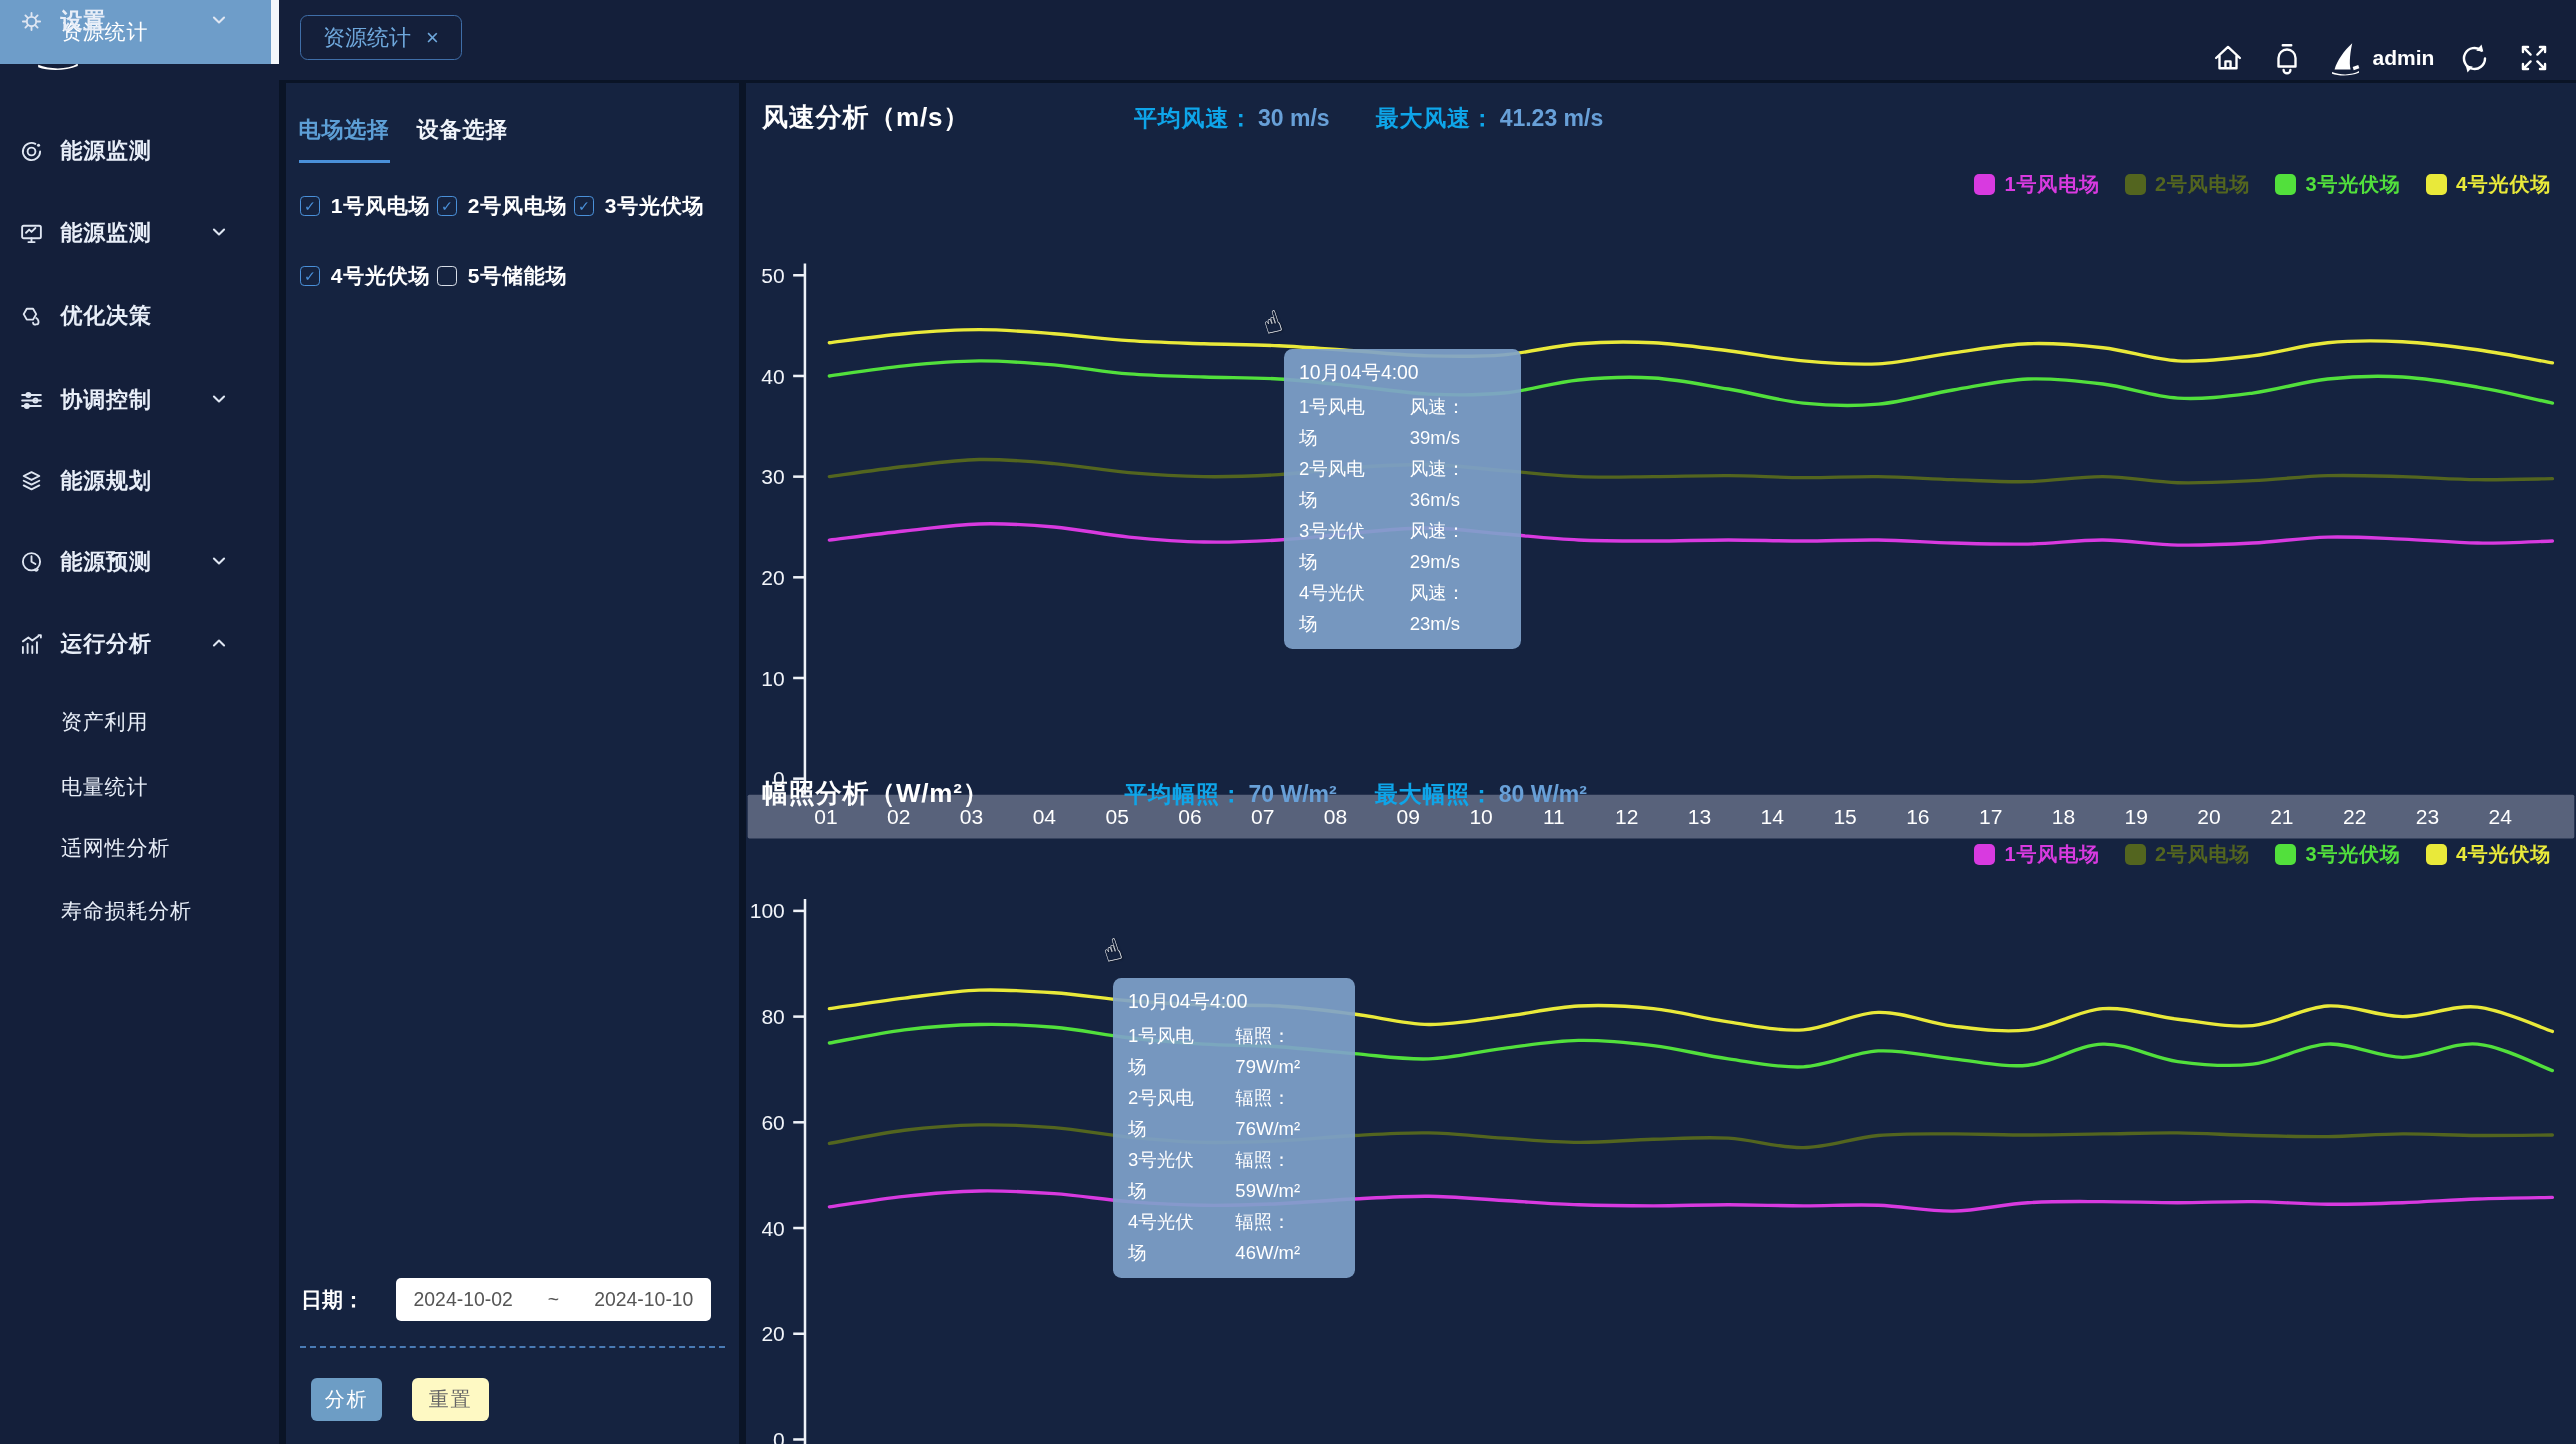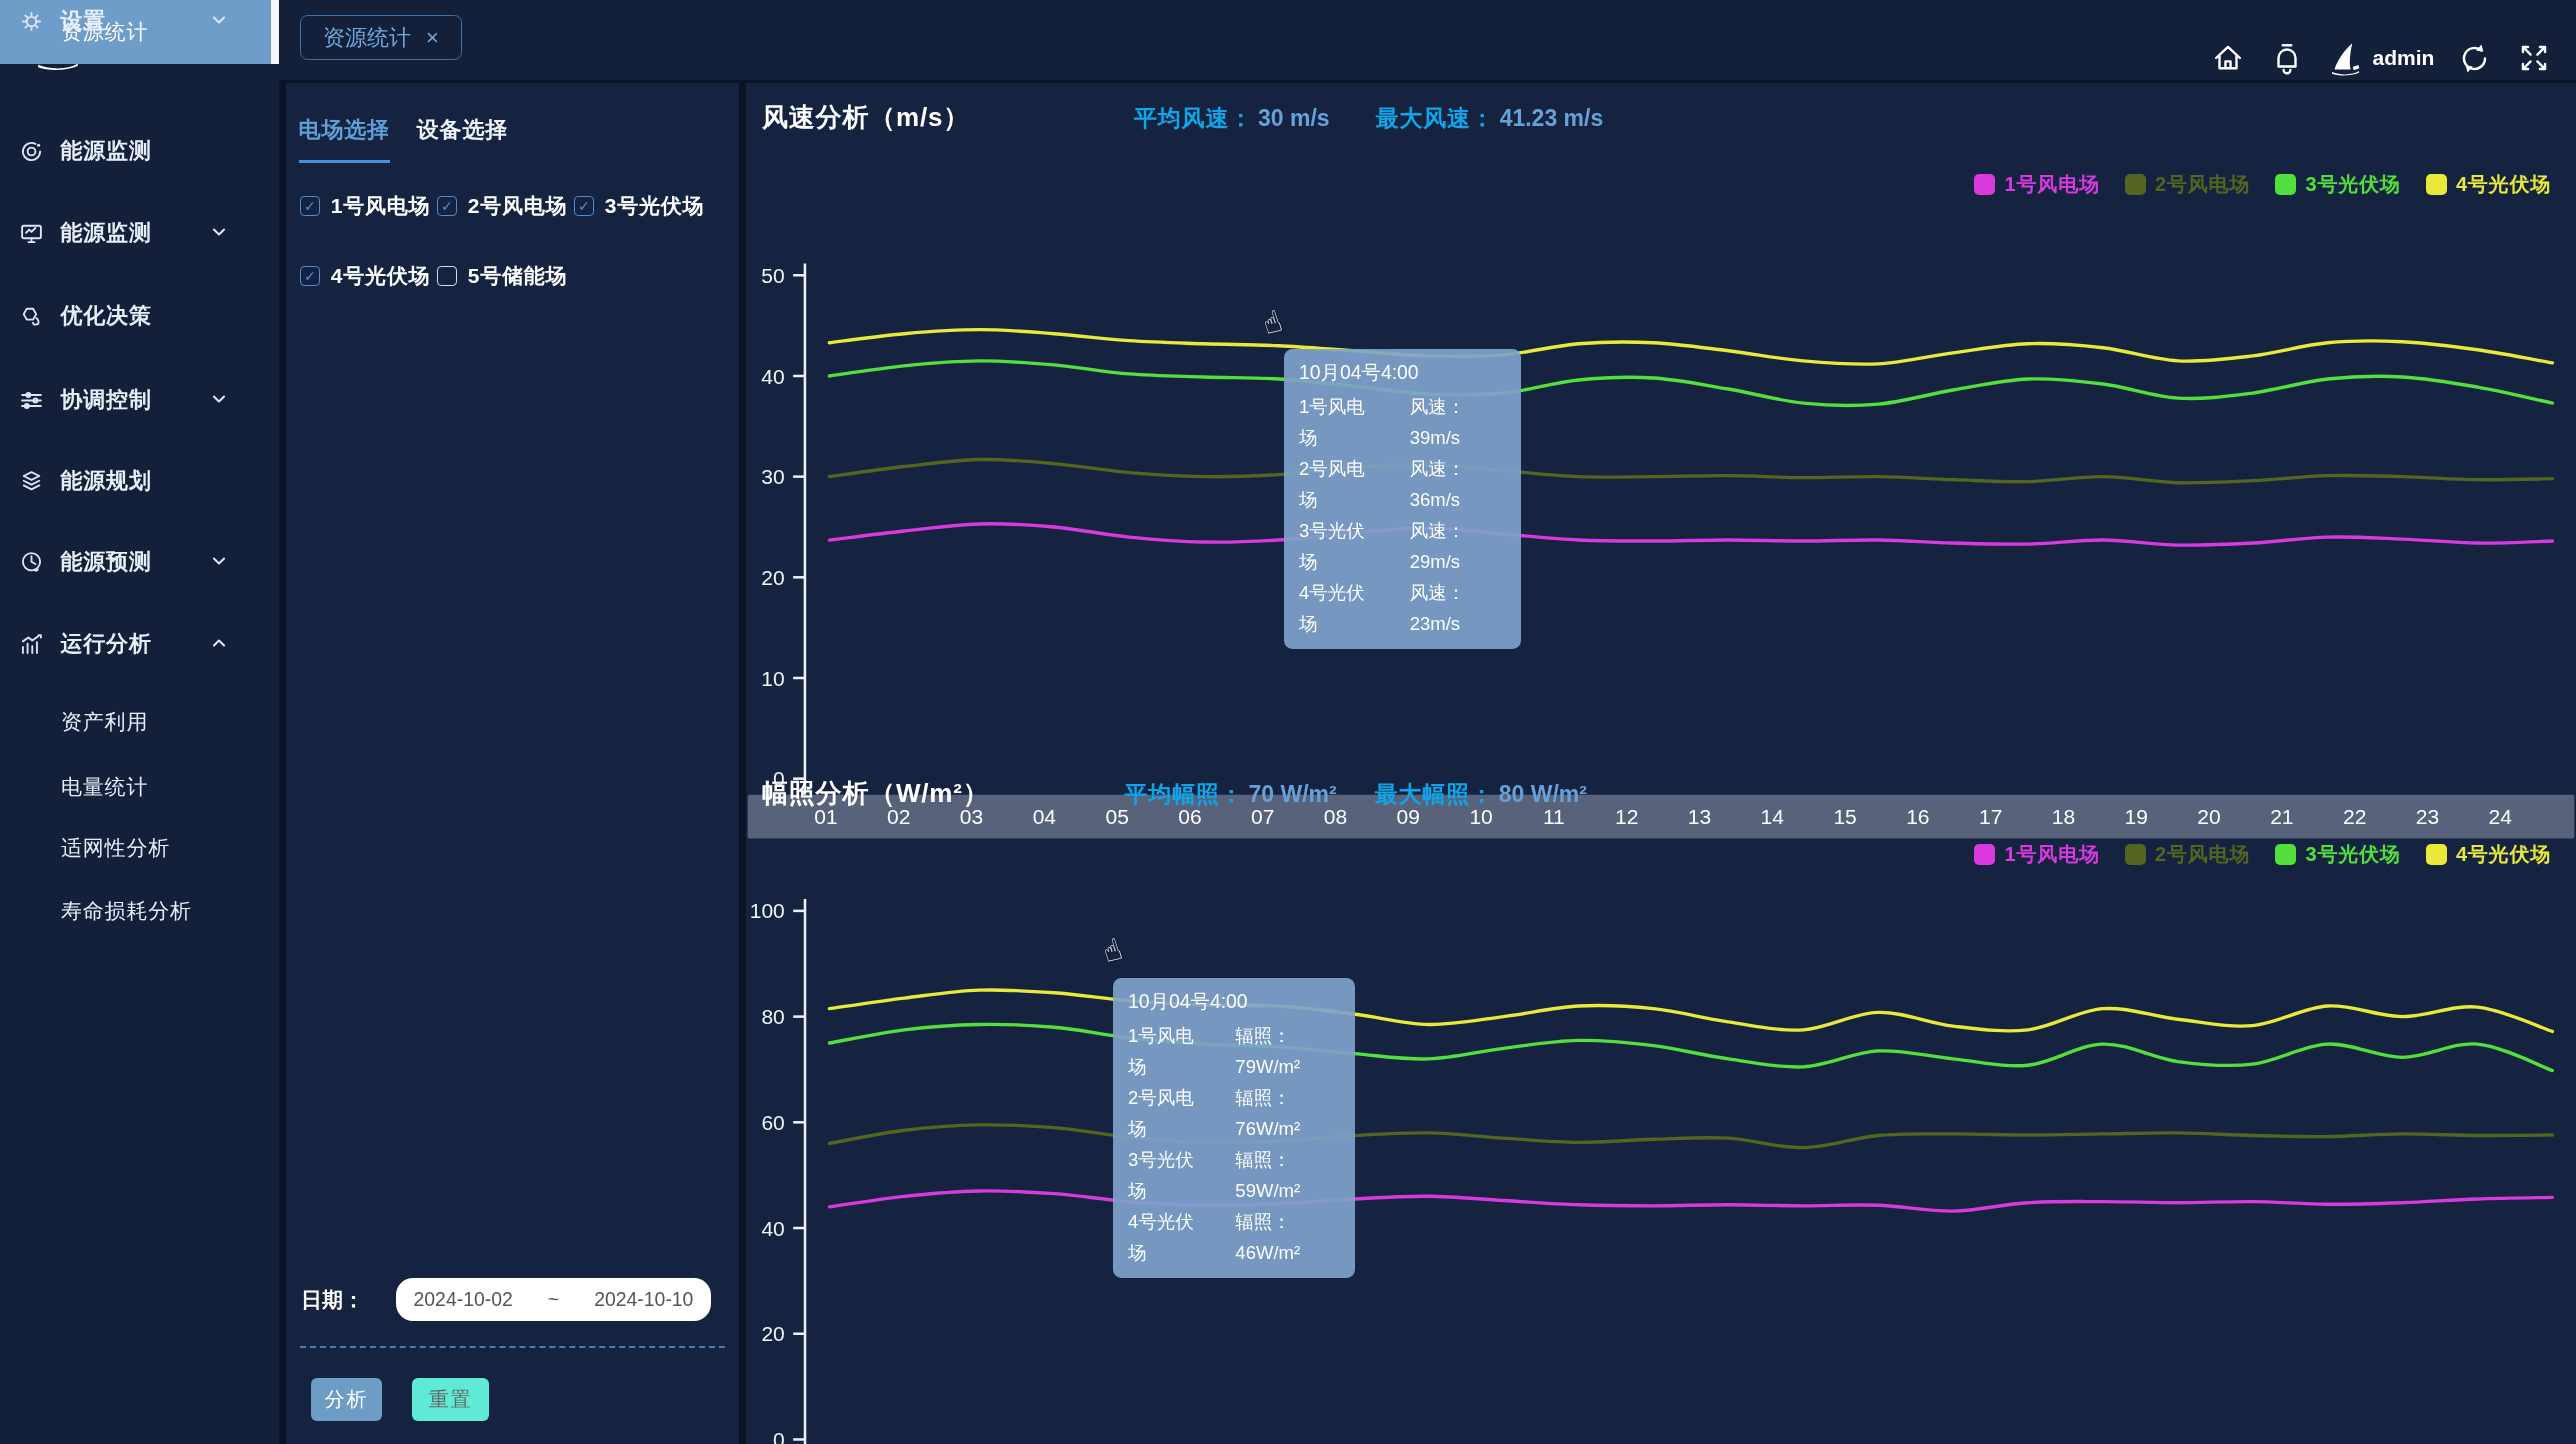--- a/index.html
+++ b/index.html
@@ -43,28 +43,28 @@
   .ftab { font-size:22px; color:#f0f4fa; font-weight:bold; padding-bottom:15px; cursor:pointer; letter-spacing:0.8px; }
   .ftab.active { color:#5d9fd6; border-bottom:3.4px solid #4a90d9; }
   .farm-list { position:absolute; left:14.3px; top:109px; width:425px; display:flex; flex-wrap:wrap; }
   .farm-item { display:flex; align-items:center; margin-bottom:42px; cursor:pointer; }
   .farm-item .cbox { width:19.4px; height:19.4px; border-radius:4.2px; border:1.7px solid #d8dee8; display:flex;
                      align-items:center; justify-content:center; font-size:14.3px; color:transparent; }
   .farm-item.checked .cbox { border-color:#4a90d9; color:#4a90d9; }
   .farm-item .flabel { color:#ffffff; font-size:21px; font-weight:bold; margin-left:11px; letter-spacing:0.8px; }
   .date-row { position:absolute; left:15px; top:1195px; width:425px; display:flex; align-items:center; }
   .date-label { color:#fff; font-size:21px; font-weight:bold; }
-  .date-input { margin-left:32px; width:315px; height:43px; background:#ffffff; border-radius:17px; display:flex;
+  .date-input { margin-left:32px; width:315px; height:43px; background:#ffffff; border-radius:5px; display:flex;
                 align-items:center; justify-content:space-around; color:#555; font-size:19.4px; cursor:pointer; }
   .dashed-sep { position:absolute; left:13.5px; top:1263px; width:425px; border-top:2.5px dashed #4a7bb5; }
   .fbuttons { position:absolute; left:25px; top:1295px; display:flex; gap:30px; }
   .btn { height:43px; border-radius:5.9px; font-size:20px; display:flex; align-items:center; justify-content:center;
          cursor:pointer; letter-spacing:1.7px; }
   .btn-analyze { width:71px; background:#6d9dc5; color:#ffffff; }
-  .btn-reset { width:77px; background:#5eead4; color:#666; }
+  .btn-reset { width:77px; background:#fef9c3; color:#666; }
 
   
   .charts-panel { position:absolute; left:746px; top:83px; width:1830px; height:1361px; background:#152340; }
   .chart-header { position:absolute; left:16px; display:flex; align-items:baseline; }
   .chart-title { color:#ffffff; font-size:26px; font-weight:bold; letter-spacing:0.8px; }
   .stat { display:flex; align-items:baseline; }
   .stat-label { color:#0ea5e9; font-size:23px; font-weight:bold; letter-spacing:0.8px; }
   .stat-value { color:#68a0d8; font-size:23px; font-weight:bold; margin-left:5px; }
   .legend { position:absolute; right:25px; display:flex; gap:25px; }
   .legend-item { display:flex; align-items:center; gap:9.3px; cursor:pointer; }

